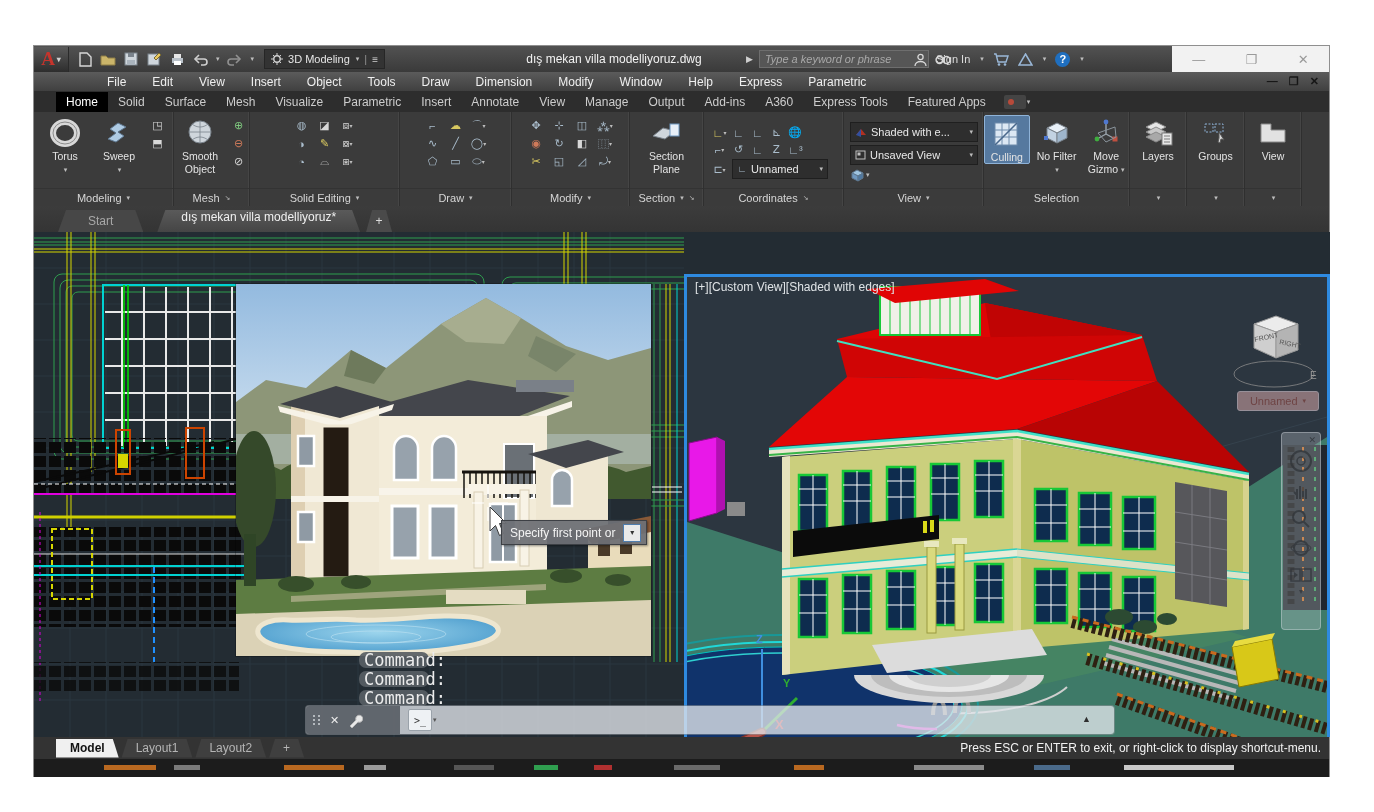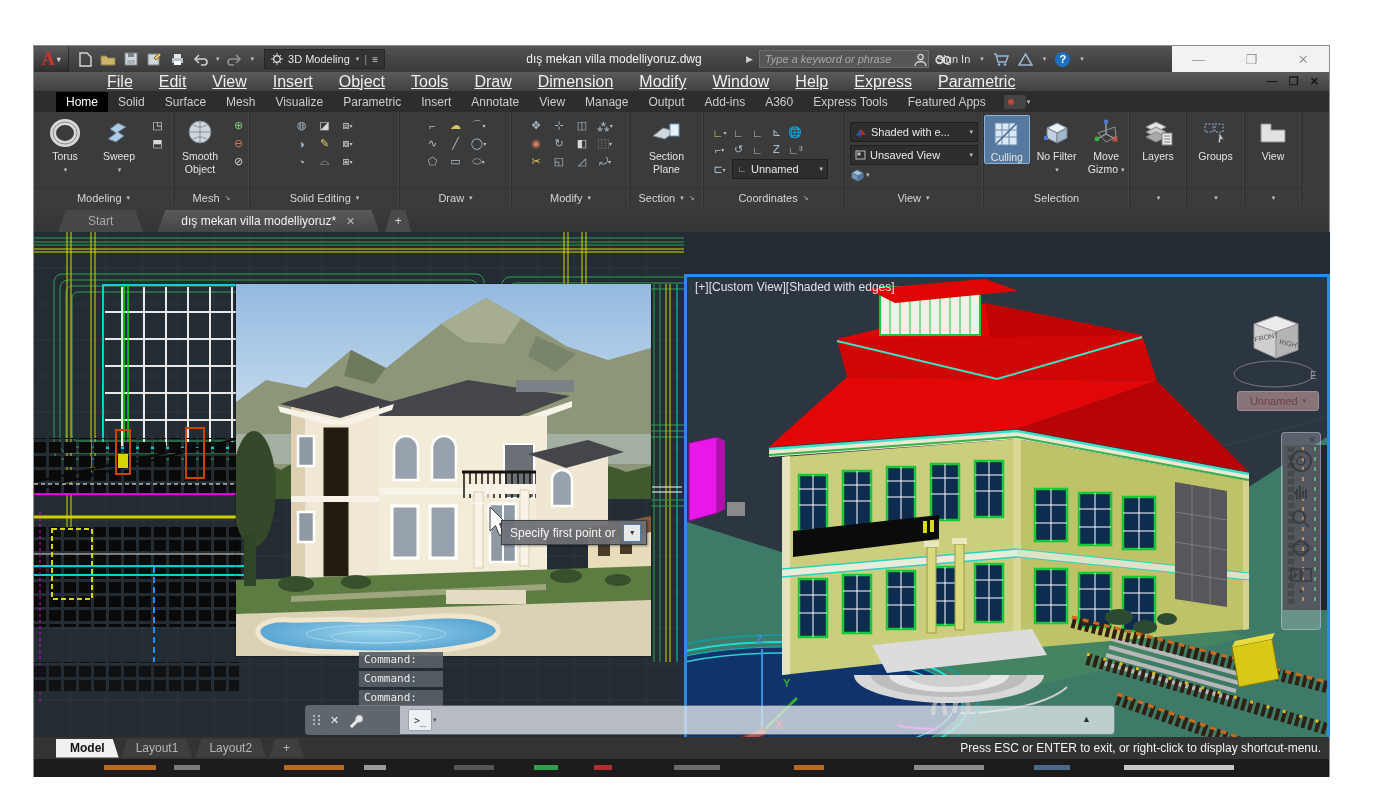--- a/index.html
+++ b/index.html
@@ -17,21 +17,21 @@
   .wsbox{display:flex;align-items:center;gap:5px;background:#333;border:1px solid #262626;height:18px;padding:0 6px;margin-left:10px;color:#e6e6e6;font-size:11px;}
   .doc-title{position:absolute;left:420px;width:320px;text-align:center;color:#f2f2f2;font-size:12px;}
   .searchbox{position:absolute;left:712px;display:flex;align-items:center;gap:6px;}
   .searchfield{width:158px;height:16px;background:#565656;border:1px solid #6e6e6e;color:#a9a9a9;font-style:italic;font-size:11px;padding:0 5px;line-height:16px;}
   .tb-right{position:absolute;left:880px;display:flex;align-items:center;gap:9px;color:#dcdcdc;font-size:11px;}
   .helpq{width:15px;height:15px;border-radius:50%;background:#1f6fc0;color:#fff;font-size:11px;font-weight:bold;display:flex;align-items:center;justify-content:center;}
   .winctrl-light{position:absolute;right:0;top:0;width:157px;height:26px;background:#f2f2f2;display:flex;align-items:center;justify-content:space-around;color:#9a9a9a;font-size:13px;}
   
   .menubar{position:absolute;left:0;top:26px;width:100%;height:19px;background:linear-gradient(#5b5b5b,#404040);display:flex;align-items:center;}
   .menubar .items{display:flex;margin-left:60px;gap:0;}
-  .menubar .mitem{color:#efefef;font-size:16px;padding:0 13px;cursor:default;text-decoration:underline;}
+  .menubar .mitem{color:#efefef;font-size:12px;padding:0 13px;cursor:default;}
   .docctrl{position:absolute;right:6px;color:#161616;font-size:11px;letter-spacing:4px;font-weight:bold;}
   
   .ribbontabs{position:absolute;left:0;top:45px;width:100%;height:21px;background:#2d2d2d;display:flex;align-items:flex-end;padding-left:22px;box-sizing:border-box;}
   .rtab{color:#cdcdcd;font-size:12px;padding:3px 10px;}
   .rtab.active{background:#000000;color:#fff;}
   .connect-ic{width:22px;height:14px;background:#444;border-radius:2px;margin:0 0 3px 8px;position:relative;}
   .connect-ic::after{content:"";position:absolute;left:4px;top:4px;width:6px;height:6px;border-radius:50%;background:#b84a3a;}
   
   .ribbon{position:absolute;left:0;top:66px;width:100%;height:94px;background:#3b3b3b;display:flex;}
   .panel{height:94px;border-right:1px solid #2f2f2f;box-shadow:inset -1px 0 0 #454545;display:flex;flex-direction:column;box-sizing:border-box;}
@@ -44,37 +44,37 @@
   .minigrid{display:grid;grid-auto-flow:row;gap:1px;padding-top:2px;}
   .mi{width:19px;height:17px;display:inline-flex;align-items:center;justify-content:center;font-size:11px;color:#aabdcc;}
   .mi.y{color:#d8c860;}.mi.g{color:#7fc87f;}.mi.r{color:#cf7a5a;}.mi.w{color:#d8d8d8;}
   .mi .caret{font-size:6px;margin-left:0;}
   .rdrop{display:flex;align-items:center;gap:4px;background:#2e2e2e;border:1px solid #1f1f1f;height:18px;padding:0 4px;color:#e8e8e8;font-size:11px;white-space:nowrap;}
   .viewpanel{display:flex;flex-direction:column;gap:3px;padding-top:4px;align-items:flex-start;}
   
   .filetabs{position:absolute;left:0;top:160px;width:100%;height:26px;background:linear-gradient(#3c3c3c,#343434);display:flex;align-items:flex-end;}
   .ftab{height:22px;display:flex;align-items:center;padding:0 16px;font-size:12px;border-radius:6px 6px 0 0;}
   .ftab.start{color:#a8a8a8;background:#474747;margin-left:24px;clip-path:polygon(0 100%,8px 0,calc(100% - 8px) 0,100% 100%);padding:0 30px;}
-  .ftab.doc{color:#f0f0f0;background:linear-gradient(#5a5a5a,#454545);margin-left:14px;clip-path:polygon(0 100%,8px 0,calc(100% - 8px) 0,100% 100%);padding:0 24px;gap:10px;}
+  .ftab.doc{color:#f0f0f0;background:linear-gradient(#5a5a5a,#454545);margin-left:14px;clip-path:polygon(0 100%,8px 0,calc(100% - 8px) 0,100% 100%);padding:0 24px;gap:10px;flex-direction:column;}
   .ftab .x{color:#b9b9b9;font-size:11px;}
   .ftab.plus{color:#ddd;background:#4a4a4a;width:26px;justify-content:center;padding:0;clip-path:polygon(0 100%,6px 0,calc(100% - 6px) 0,100% 100%);margin-left:6px;}
   
   .canvas{position:absolute;left:0;top:186px;width:1296px;height:505px;background:#232c33;overflow:hidden;}
   .vp-right{position:absolute;left:650px;top:0;width:646px;height:505px;box-sizing:border-box;border:3px solid #2e8ae0;box-shadow:inset 0 0 0 1px #a9d2f2;background:#2c3640;margin-top:42px;}
   .vp-label{position:absolute;left:8px;top:3px;color:#dfe3e6;font-size:12px;z-index:3;}
   .nv-pill{position:absolute;left:550px;top:114px;width:80px;height:18px;background:rgba(214,166,166,.55);border:1px solid #979099;border-radius:3px;color:#6e4444;font-size:11px;display:flex;align-items:center;justify-content:center;gap:5px;z-index:3;}
   .navbar{position:absolute;left:594px;top:155px;width:40px;height:198px;background:rgba(200,206,212,.30);border:1px solid rgba(230,235,240,.35);border-radius:4px;z-index:3;display:flex;flex-direction:column;align-items:center;padding-top:2px;box-sizing:border-box;color:#2f3338;}
   .navbar .nx{align-self:flex-end;margin-right:4px;font-size:9px;opacity:.8;}
   .nbi{opacity:.72;margin:4px 0;}
   
   .photo{position:absolute;left:202px;top:52px;width:415px;height:372px;z-index:4;box-shadow:0 0 0 1px rgba(0,0,0,.25);}
   .cursorov{position:absolute;left:404px;top:253px;z-index:7;}
   .tooltip{position:absolute;left:467px;top:288px;height:23px;z-index:7;background:rgba(109,112,117,.94);border:1px solid #3d4045;display:flex;align-items:center;gap:8px;padding:0 5px 0 8px;color:#f4f4f4;font-size:12px;box-shadow:1px 1px 2px rgba(0,0,0,.4);}
   .tt-btn{width:16px;height:16px;background:#e9e9e9;border:1px solid #4f7dae;color:#333;font-size:8px;display:flex;align-items:center;justify-content:center;}
-  .cmdline{position:absolute;left:325px;width:84px;height:16px;background:rgba(88,94,100,.92);color:#ececec;font-family:"DejaVu Sans Mono",monospace;font-size:11px;line-height:16px;padding-left:5px;z-index:6;box-sizing:border-box;}
+  .cmdline{position:absolute;left:325px;width:70px;height:16px;background:rgba(88,94,100,.92);color:#ececec;font-family:"DejaVu Sans Mono",monospace;font-size:17px;line-height:16px;padding-left:5px;z-index:6;box-sizing:border-box;border-radius:7px;}
   .cmdbar{position:absolute;left:272px;top:474px;width:808px;height:28px;background:rgba(226,230,235,.78);border-radius:3px;box-shadow:0 0 0 1px rgba(140,146,152,.55);z-index:6;display:flex;align-items:center;}
   .cmdcluster{width:94px;height:28px;background:rgba(84,90,97,.88);border-radius:3px 0 0 3px;display:flex;align-items:center;gap:9px;padding-left:7px;box-sizing:border-box;color:#eee;}
   .grip{display:grid;grid-template-columns:3px 3px;gap:2px;}
   .grip i{width:2px;height:2px;background:#cfd4d9;border-radius:50%;}
   .promptbtn{width:22px;height:20px;background:#eef1f4;border:1px solid #9aa2aa;border-radius:2px;margin-left:8px;color:#333;font-family:"DejaVu Sans Mono",monospace;font-size:10px;display:flex;align-items:center;justify-content:center;}
   .cmd-up{position:absolute;left:776px;top:8px;color:#2e2e2e;font-size:9px;}
   
   .layoutbar{position:absolute;left:0;top:691px;width:100%;height:22px;background:#333;display:flex;align-items:center;}
   .ltab{height:19px;display:flex;align-items:center;padding:0 14px;font-size:12px;color:#b5b5b5;background:#3f3f3f;clip-path:polygon(6px 0,calc(100% - 6px) 0,100% 100%,0 100%);margin-left:3px;}
   .ltab.active{background:#f0f0f0;color:#111;font-weight:bold;clip-path:polygon(0 0,calc(100% - 6px) 0,100% 100%,0 100%);margin-left:22px;}

